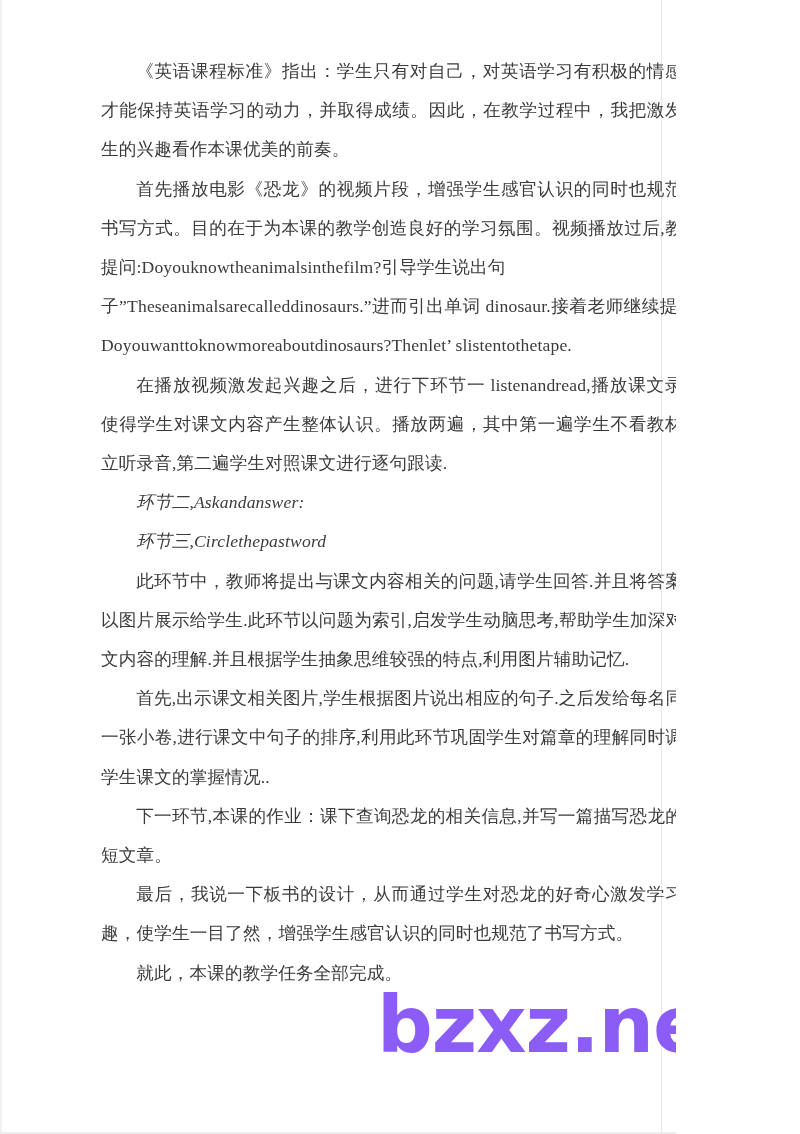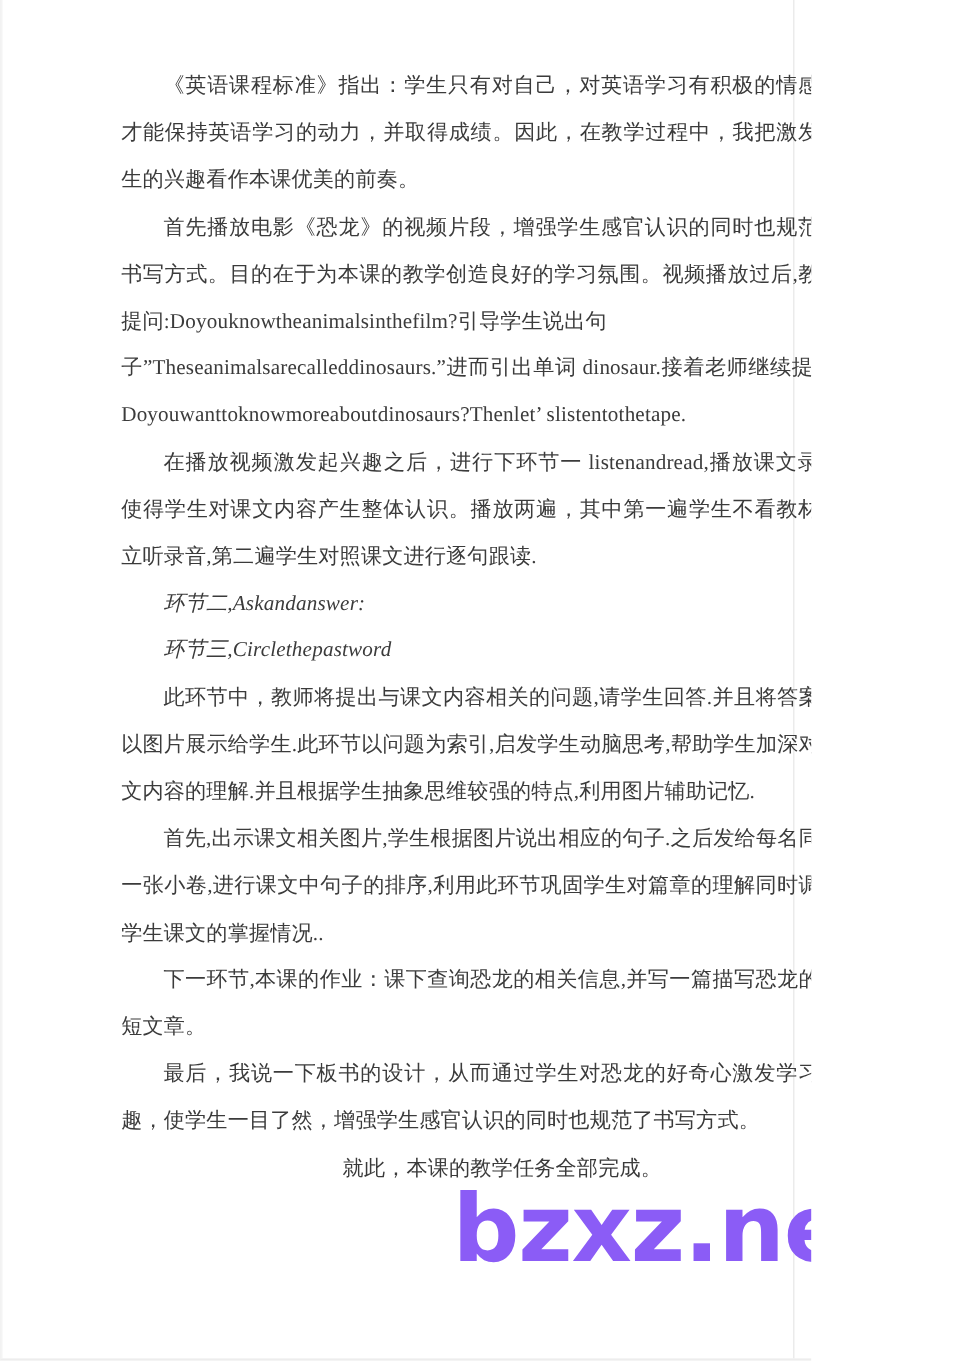--- a/index.html
+++ b/index.html
@@ -86,21 +86,21 @@
     text-indent: 2em;
   }
 
   
   p.flush {
     text-indent: 0;
   }
 
   
   p.short {
-    text-align: center;
+    text-align: left;
   }
 
   .sect-head {
     text-indent: 2em;
     text-align: left;
     font-style: italic;
   }
 </style>
 </head>
 <body>

